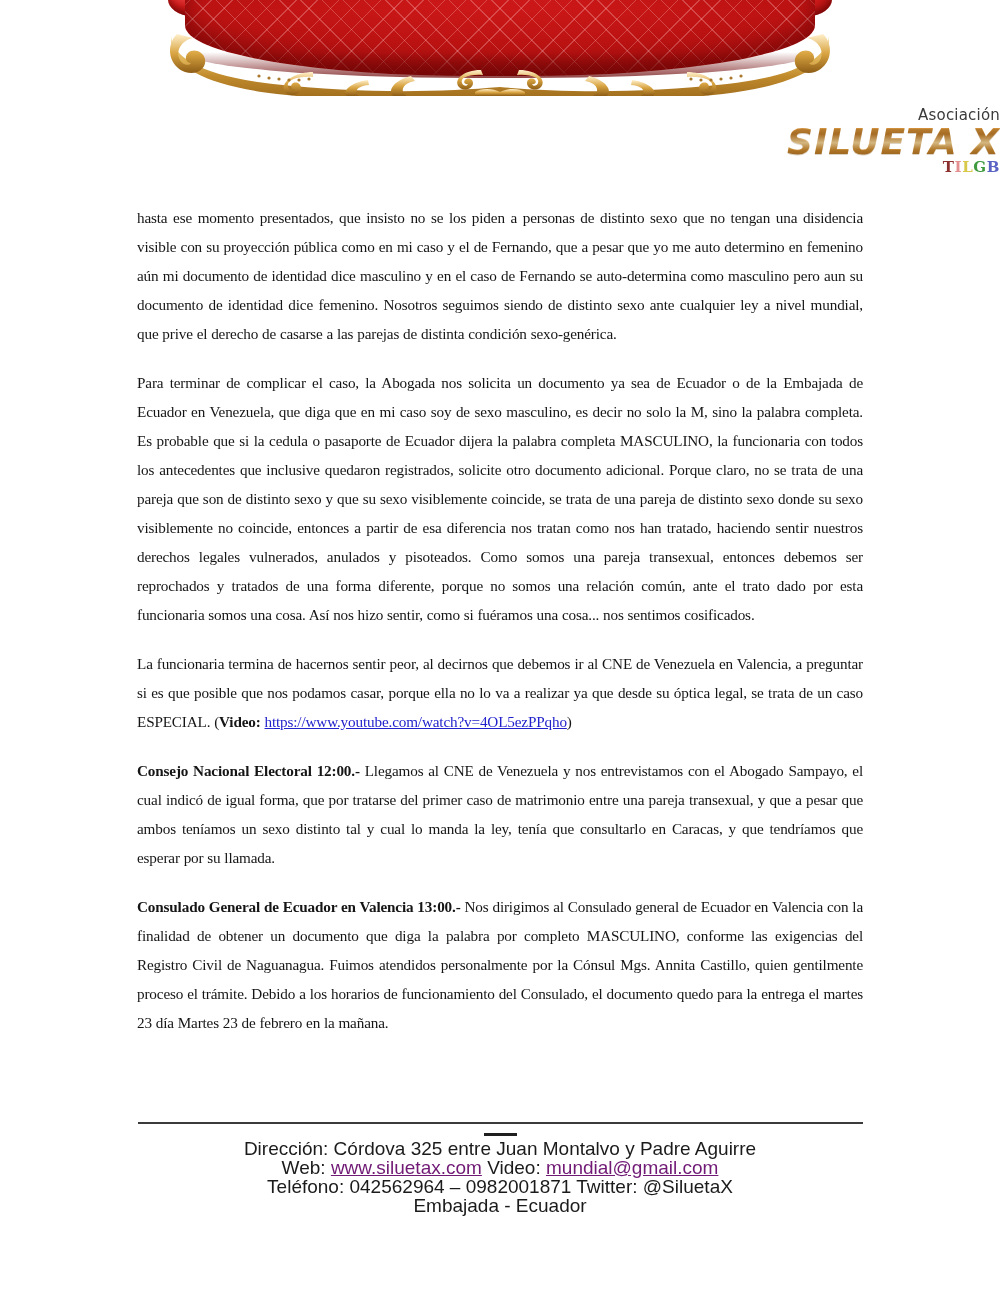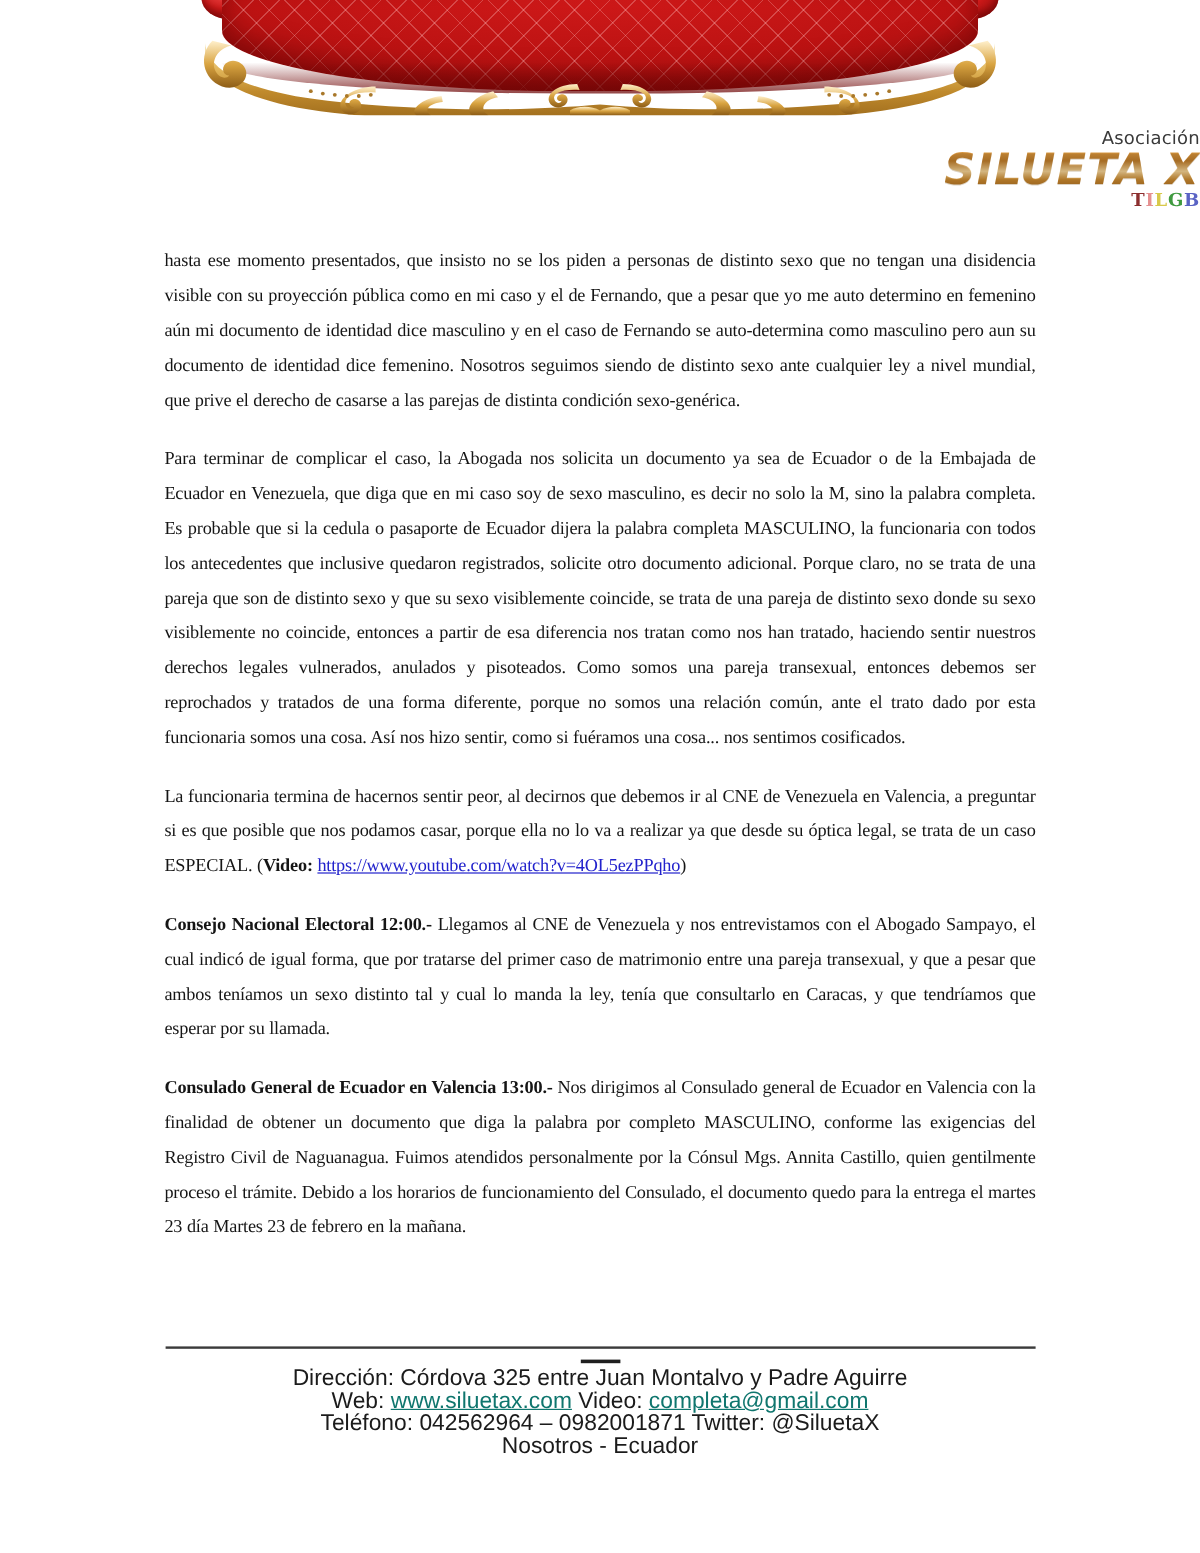--- a/index.html
+++ b/index.html
@@ -164,21 +164,21 @@
   }
   .footer-lines {
     margin-top: 3px;
     text-align: center;
     font-family: "Liberation Sans", sans-serif;
     font-size: 19px;
     line-height: 19px;
     color: #1b1b1b;
   }
   .footer-lines a {
-    color: #0f766e;
+    color: #701a75;
     text-decoration: underline;
   }
 </style>
 </head>
 <body>
 
 <div class="letterhead">
 
   <div class="banner-wrap">
     <div class="knob left"></div>
@@ -264,19 +264,19 @@
   <p class="para"><span class="b">Consulado General de Ecuador en Valencia 13:00.-</span><span> Nos dirigimos al Consulado general de Ecuador en Valencia con la finalidad de obtener un documento que diga la palabra por completo MASCULINO, conforme las exigencias del Registro Civil de Naguanagua. Fuimos atendidos personalmente por la Cónsul Mgs. Annita Castillo, quien gentilmente proceso el trámite. Debido a los horarios de funcionamiento del Consulado, el documento quedo para la entrega el martes 23 día Martes 23 de febrero en la mañana.</span></p>
 </div>
 
 <div class="footer">
   <div class="footer-rule"></div>
   <div class="footer-tick"></div>
 
   <div class="footer-lines">
     <div>Dirección: Córdova 325 entre Juan Montalvo y Padre Aguirre</div>
 
-    <div><span>Web:</span>&nbsp;<a href="#">www.siluetax.com</a>&nbsp;<span>Video:</span>&nbsp;<a href="#">completa@gmail.com</a></div>
+    <div><span>Web:</span>&nbsp;<a href="#">www.siluetax.com</a>&nbsp;<span>Video:</span>&nbsp;<a href="#">mundial@gmail.com</a></div>
 
     <div>Teléfono: 042562964 – 0982001871 Twitter: @SiluetaX</div>
 
-    <div>Nosotros - Ecuador</div>
+    <div>Embajada - Ecuador</div>
   </div>
 </div>
 
 </body></html>

